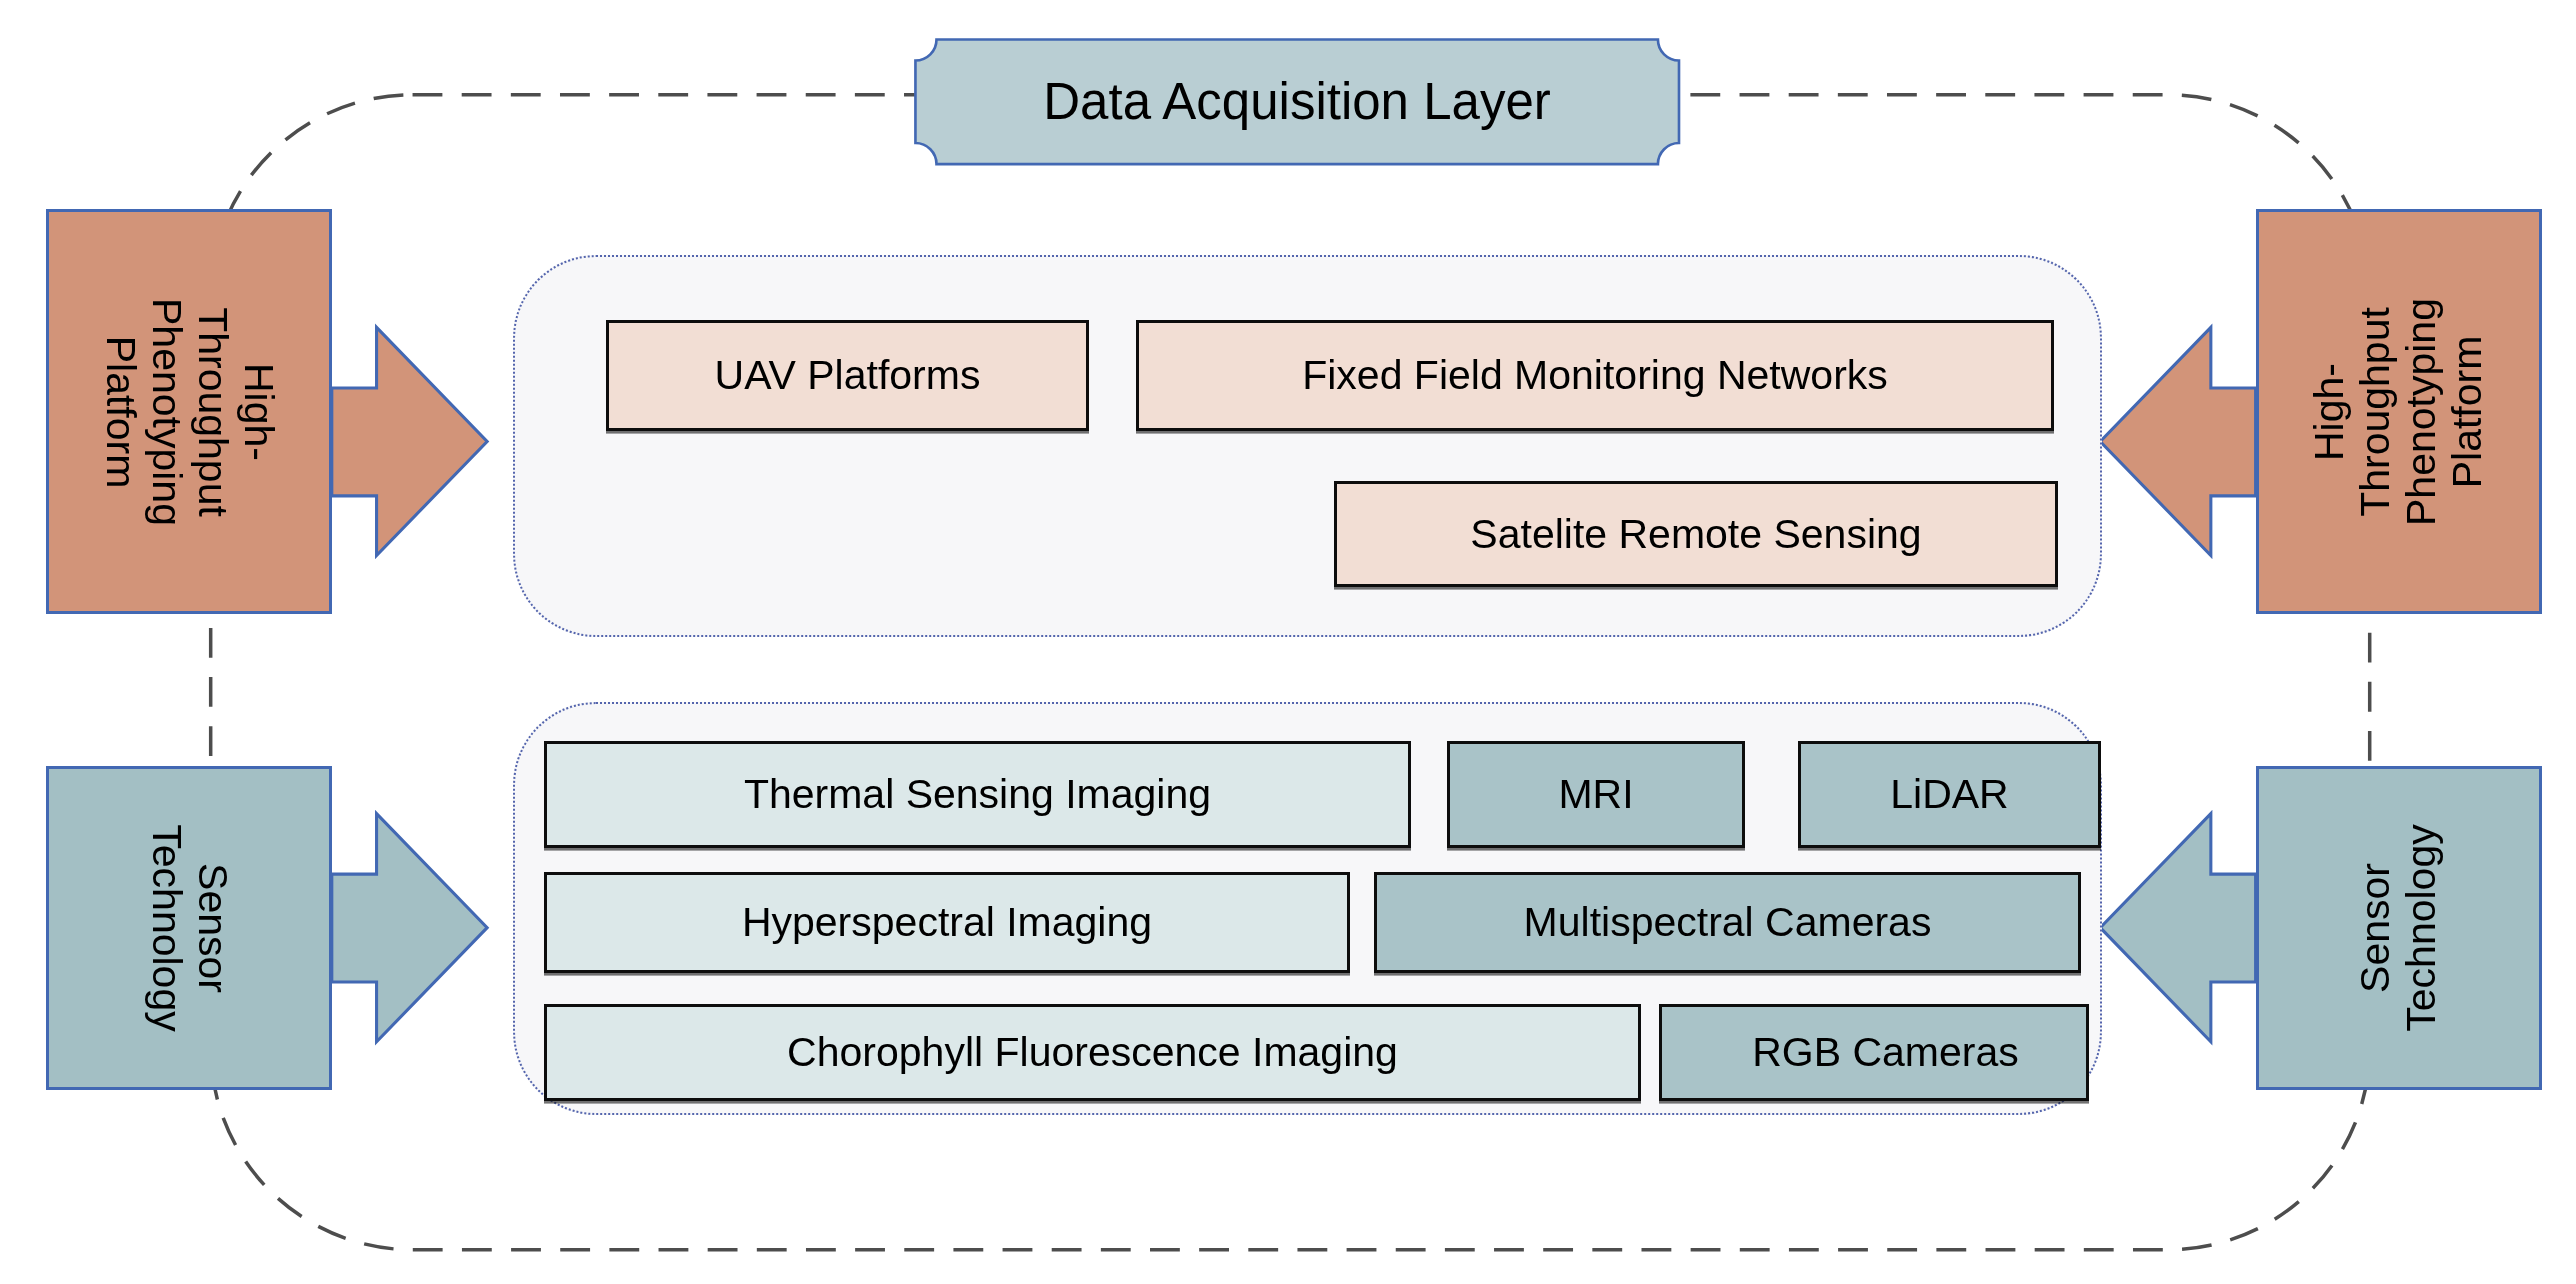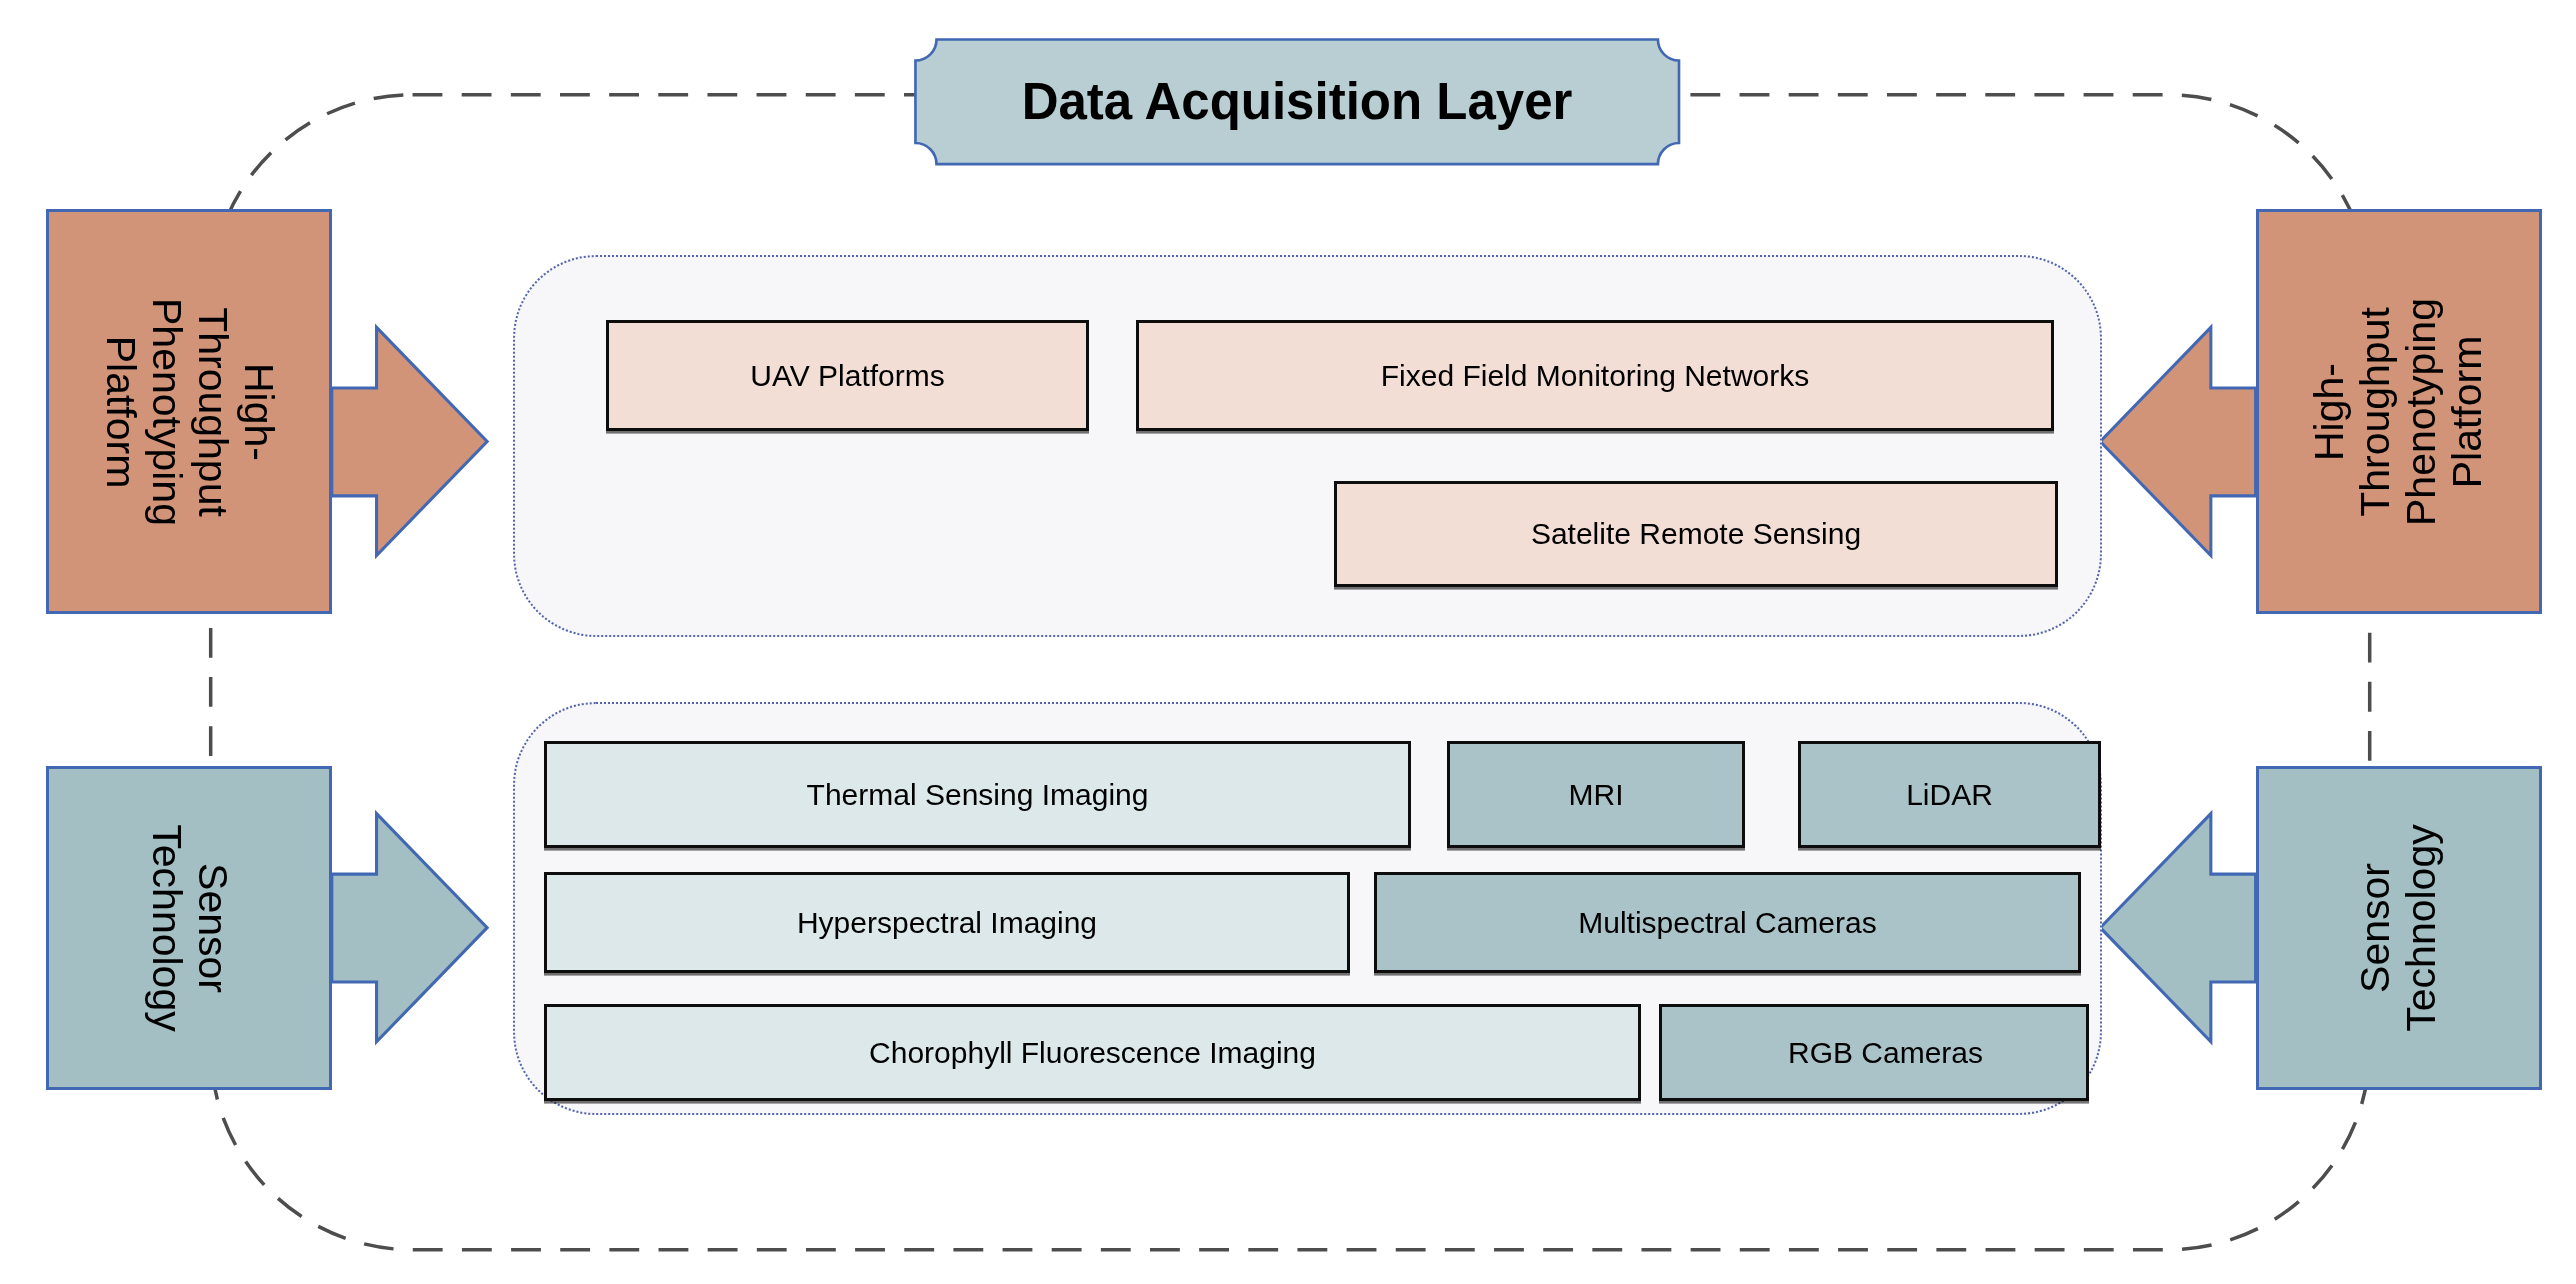--- a/index.html
+++ b/index.html
@@ -13,21 +13,21 @@
   svg.shapes{position:absolute;inset:0;width:2576px;height:1284px;}
 
   
   .frame-rect{fill:none;stroke:var(--dash,#4d4d4d);stroke-width:4;stroke-dasharray:34 22;}
 
   
   .plaque{fill:var(--banner,#b9ced3);stroke:var(--accent,#4268b3);stroke-width:3;}
   .banner-label{
     position:absolute;left:915px;top:39px;width:764px;height:125px;
     display:flex;align-items:center;justify-content:center;
-    font-size:51px;font-weight:bold;color:#000;letter-spacing:0px;
+    font-size:51px;font-weight:normal;color:#000;letter-spacing:0px;
   }
 
   
   .panel{position:absolute;border:3.5px solid var(--accent,#4268b3);box-sizing:border-box;}
   .panel.orange{background:var(--orange,#d29479);}
   .panel.teal{background:var(--teal,#a3bfc4);}
   .panel .rot{
     position:absolute;left:50%;top:50%;
     white-space:pre-line;text-align:center;
     font-size:41px;line-height:1.12;color:#000;
@@ -44,21 +44,21 @@
     border:2.6px dotted var(--dots,#5465ad);
     border-radius:83px;
     background:var(--group-bg,#f7f7f9);
   }
 
   
   .box{
     position:absolute;box-sizing:border-box;
     border:3.5px solid #0d0d0d;
     display:flex;align-items:center;justify-content:center;
-    font-size:30px;color:#000;text-align:center;
+    font-size:41px;color:#000;text-align:center;
     box-shadow:0 2.6px 0 rgba(0,0,0,0.55);
   }
   .box.pink{background:var(--pink,#f2ded4);}
   .box.teal-light{background:var(--teal-light,#dce8e9);}
   .box.teal-dark{background:var(--teal-dark,#a9c3c8);text-align:center;}
 </style>
 </head>
 <body>
 
 <div class="canvas">

